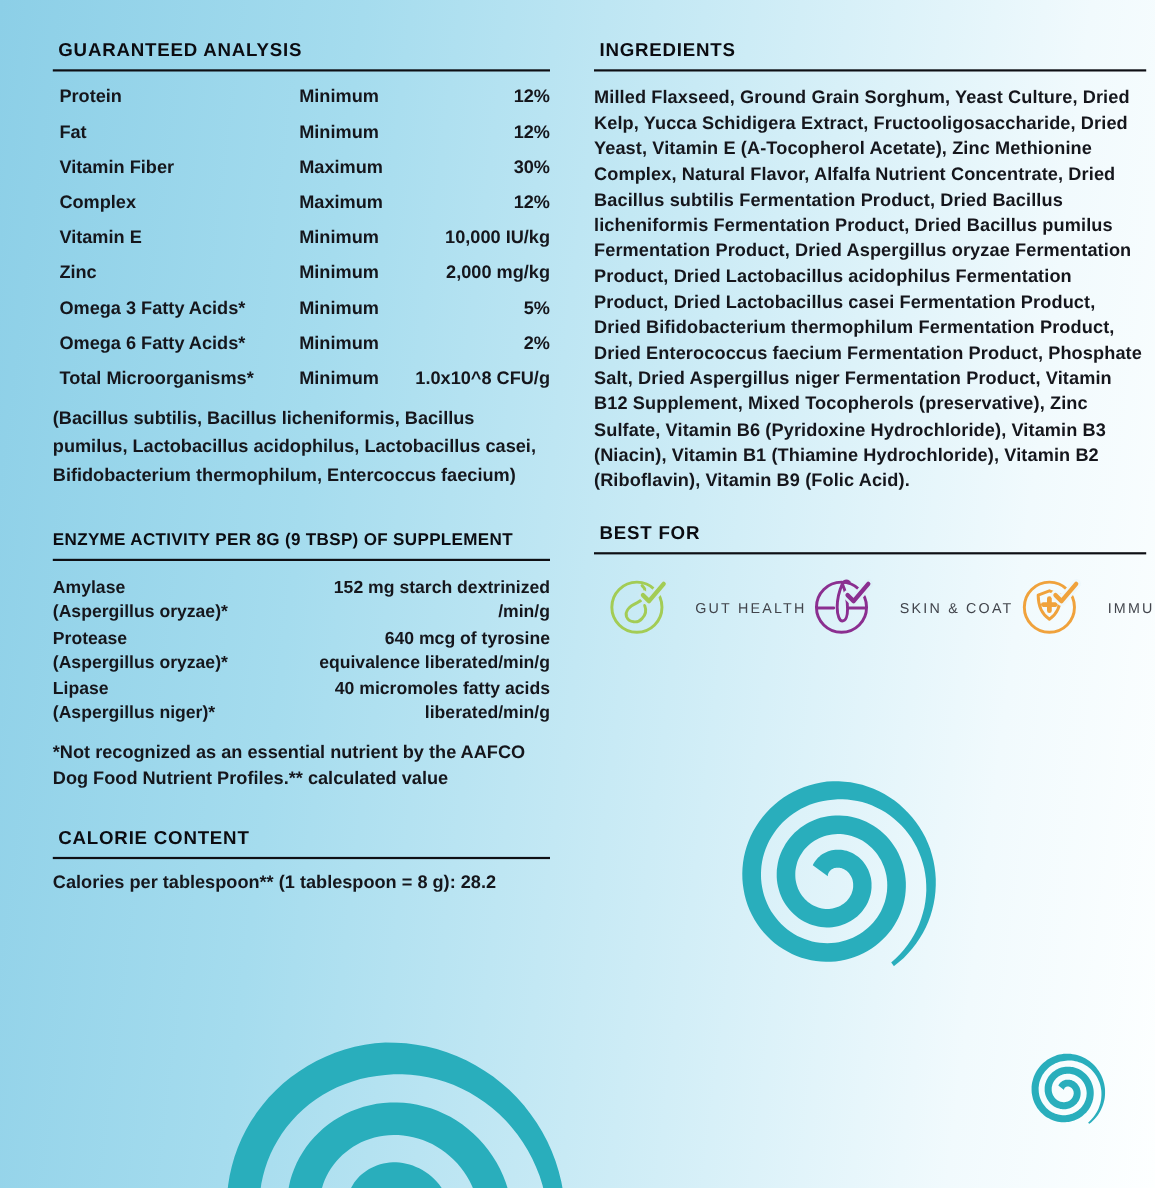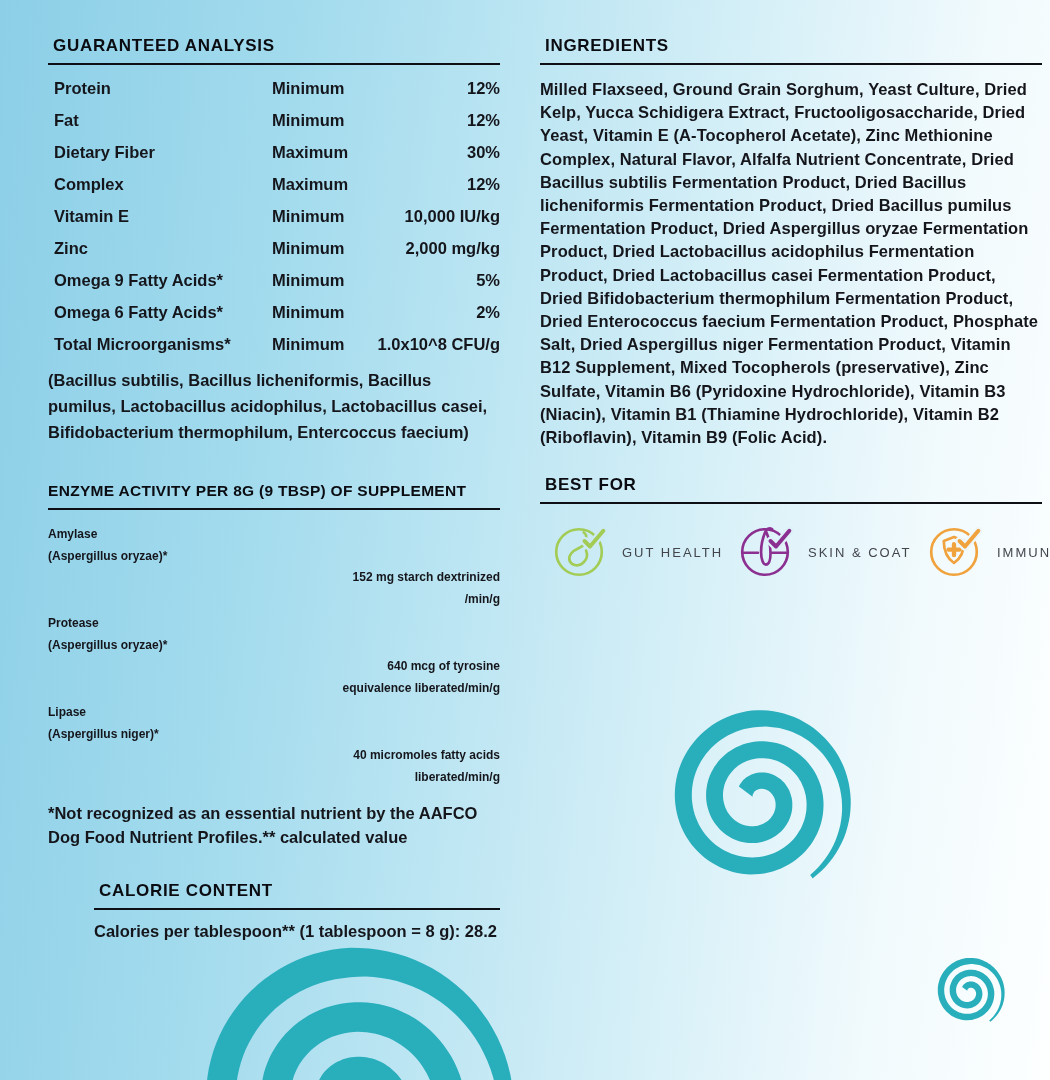--- a/index.html
+++ b/index.html
@@ -19,33 +19,33 @@
   
   .ga-table{margin-top:13px;}
   .ga-row{display:grid;grid-template-columns:224px 1fr;font-size:16.5px;font-weight:700;line-height:21px;margin-bottom:11px;}
   .ga-row .ga-label{padding-left:6px;}
   .ga-row .ga-rest{display:flex;justify-content:space-between;}
   .ga-row .ga-value{text-align:right;}
   .ga-note{margin-top:12px;font-size:16.5px;font-weight:700;line-height:26px;}
   
   .enzyme-section{margin-top:36px;}
   .enzyme-rows{margin-top:14px;}
-  .enzyme-row{display:flex;justify-content:space-between;font-size:12px;font-weight:700;line-height:21.5px;margin-bottom:3px;flex-direction:column;}
+  .enzyme-row{display:flex;justify-content:space-between;font-size:16px;font-weight:700;line-height:21.5px;margin-bottom:3px;}
   .enzyme-left{white-space:pre-line;}
   .enzyme-value{white-space:pre-line;text-align:right;}
   .footnote{margin-top:13px;font-size:16.5px;font-weight:700;line-height:24px;}
   
-  .calorie-section{margin-top:32px;margin-left:46px;}
+  .calorie-section{margin-top:32px;}
   .calorie-text{margin-top:12px;font-size:16.5px;font-weight:700;}
   
   .ingredients-text{margin-top:13px;font-size:16.5px;font-weight:700;line-height:23.2px;letter-spacing:.1px;}
   
   .bestfor-section{margin-top:26px;}
   .bestfor-row{position:relative;margin-top:15px;height:70px;}
-  .bestfor-item{position:absolute;top:0;display:flex;align-items:center;gap:10px;white-space:nowrap;}
+  .bestfor-item{position:absolute;top:0;display:flex;align-items:center;gap:20px;white-space:nowrap;}
   .bestfor-item.i0{left:6px;}
   .bestfor-item.i1{left:192px;}
   .bestfor-item.i2{left:381px;align-items:center;}
   .bestfor-label{font-size:13px;letter-spacing:2px;color:#42454c;font-weight:400;}
   .icon svg{display:block;}
   .icon path,.icon circle,.icon polyline{fill:none;stroke-linecap:round;stroke-linejoin:round;}
   
   .spiral{position:absolute;}
   .spiral-large{left:657px;top:700px;width:200px;height:200px;}
   .spiral-small{left:931px;top:954px;width:76px;height:76px;}
@@ -68,21 +68,21 @@
         </span>
     </div>
     <div class="ga-row">
       <span class="ga-label">Fat</span>
       <span class="ga-rest">
           <span>Minimum</span>
           <span class="ga-value">12%</span>
         </span>
     </div>
     <div class="ga-row">
-      <span class="ga-label">Dietary Fiber</span>
+      <span class="ga-label">Vitamin Fiber</span>
       <span class="ga-rest">
           <span>Maximum</span>
           <span class="ga-value">30%</span>
         </span>
     </div>
     <div class="ga-row">
       <span class="ga-label">Complex</span>
       <span class="ga-rest">
           <span>Maximum</span>
           <span class="ga-value">12%</span>
@@ -96,21 +96,21 @@
         </span>
     </div>
     <div class="ga-row">
       <span class="ga-label">Zinc</span>
       <span class="ga-rest">
           <span>Minimum</span>
           <span class="ga-value">2,000 mg/kg</span>
         </span>
     </div>
     <div class="ga-row">
-      <span class="ga-label">Omega 9 Fatty Acids*</span>
+      <span class="ga-label">Omega 3 Fatty Acids*</span>
       <span class="ga-rest">
           <span>Minimum</span>
           <span class="ga-value">5%</span>
         </span>
     </div>
     <div class="ga-row">
       <span class="ga-label">Omega 6 Fatty Acids*</span>
       <span class="ga-rest">
           <span>Minimum</span>
           <span class="ga-value">2%</span>

